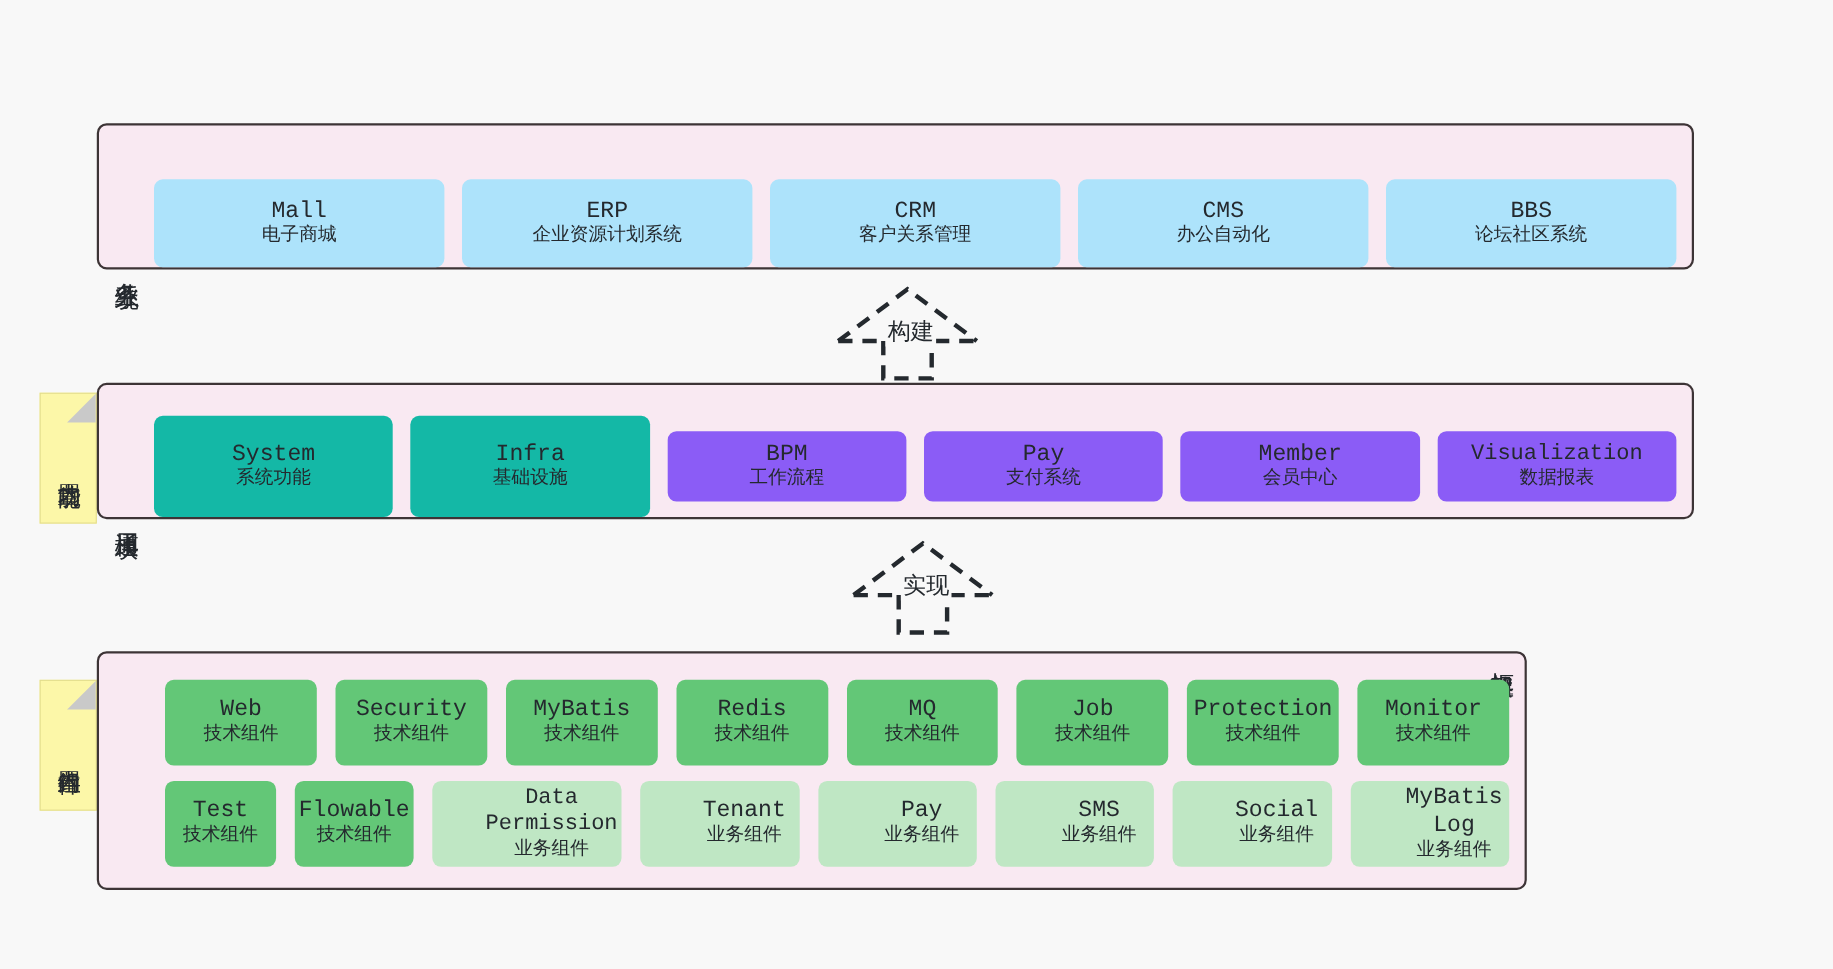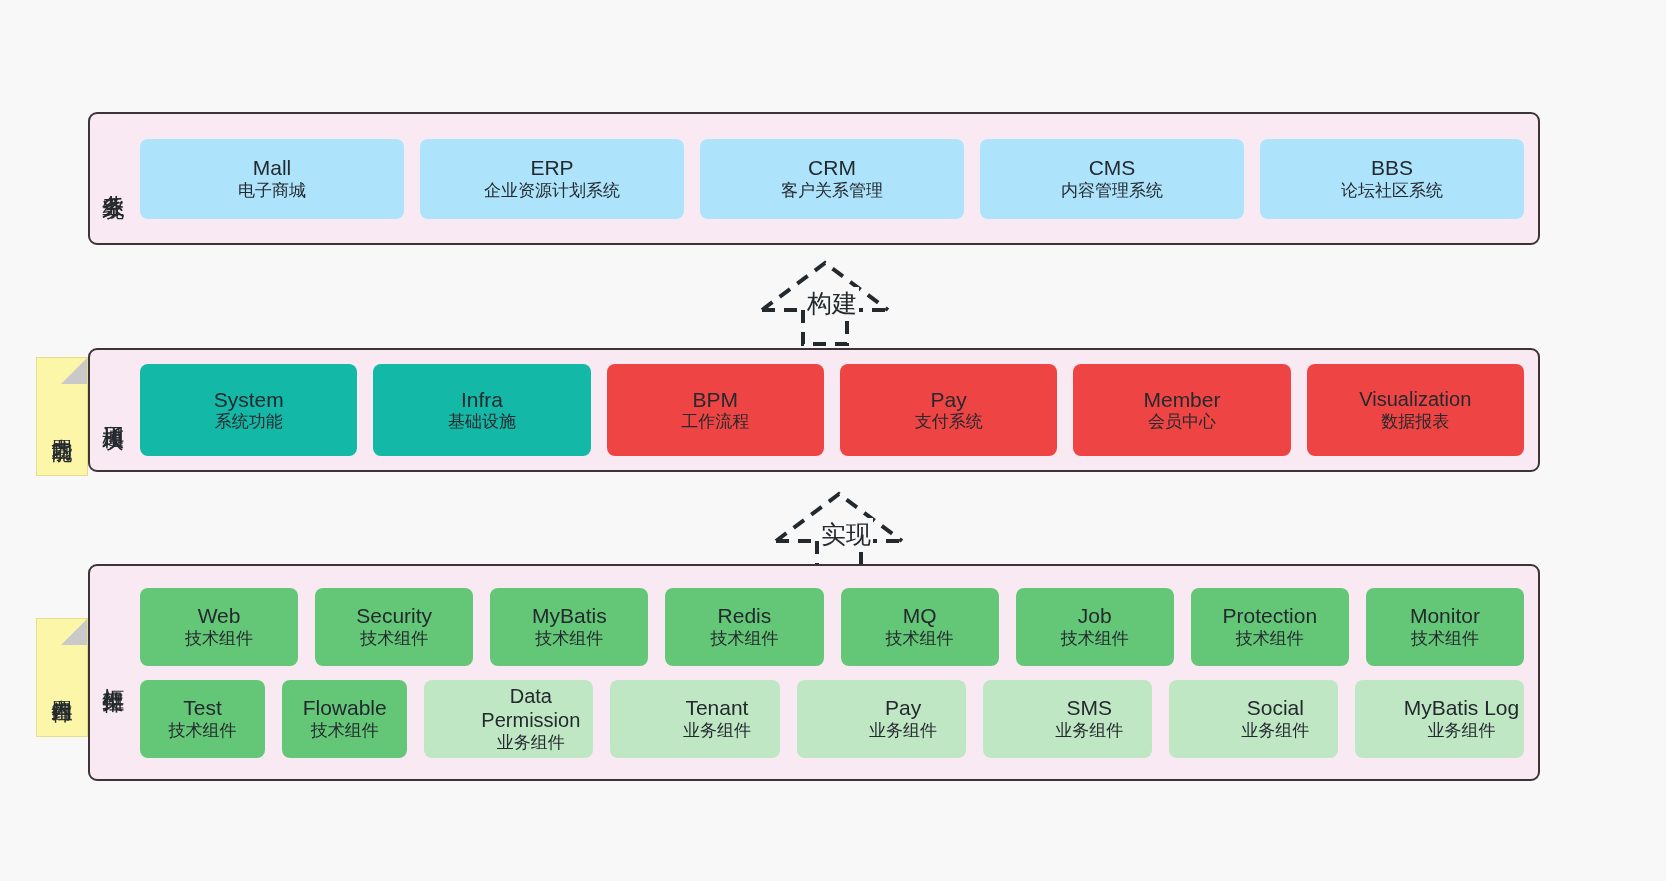--- a/index.html
+++ b/index.html
@@ -11,21 +11,22 @@
   }
   #stage { position: relative; width: 1666px; height: 881px; }
 
   
   .layer {
     position: absolute;
     background: #f9e9f2;
     border: 2px solid #3d3436;
     border-radius: 9px;
     display: flex;
-    align-items: center;
+    align-items: flex-end;
+    font-family: Liberation Mono, monospace;
   }
   .layer-title {
     flex: 0 0 auto;
     width: 46px;
     display: flex;
     align-items: center;
     justify-content: center;
     font-size: 22px;
     color: #24292e;
     letter-spacing: 1px;
@@ -61,21 +62,21 @@
     color: #24292e;
     line-height: 1.22;
     padding: 6px 4px;
   }
   .node .t-en { font-size: 21px; }
   .node .t-cn { font-size: 17px; }
   .node.compact .t-en { font-size: 20px; }
 
   .n-blue     { background: #ade3fb; height: 80px; }
   .n-red      { background: #14b8a6; height: 92px; }
-  .n-pink     { background: #ef4444; height: 92px; }
+  .n-pink     { background: #8b5cf6; height: 64px; }
   .n-green    { background: #63c777; height: 78px; }
   .n-lgreen   { background: #bfe7c4; height: 78px; padding-left: 48px; }
 
   
   .sticky {
     position: absolute;
     width: 52px;
     background: #fcf7a8;
     border: 1px solid #e3dd8c;
     display: flex;
@@ -97,21 +98,21 @@
     border-width: 0 0 26px 26px;
     border-style: solid;
     border-color: transparent transparent #c9c9c9 transparent;
   }
 
   
   .arrow { position: absolute; }
   .arrow svg { display: block; overflow: visible; }
   .arrow-label {
     position: absolute;
-    font-size: 25px;
+    font-size: 21px;
     color: #24292e;
     background: #f8f8f8;
     padding: 0 2px;
     white-space: nowrap;
     user-select: none;
   }
 </style>
 </head>
 <body>
 
@@ -127,21 +128,21 @@
         <div class="node n-blue">
           <div class="t-en">ERP</div>
           <div class="t-cn">企业资源计划系统</div>
         </div>
         <div class="node n-blue">
           <div class="t-en">CRM</div>
           <div class="t-cn">客户关系管理</div>
         </div>
         <div class="node n-blue">
           <div class="t-en">CMS</div>
-          <div class="t-cn">内容管理系统</div>
+          <div class="t-cn">办公自动化</div>
         </div>
         <div class="node n-blue">
           <div class="t-en">BBS</div>
           <div class="t-cn">论坛社区系统</div>
         </div>
       </div>
   </div>
 
   <div class="arrow" style="left:757px; top:258px;">
     <svg width="152" height="88" viewBox="0 0 152 88">
@@ -188,21 +189,21 @@
     <svg width="152" height="88" viewBox="0 0 152 88">
       <path d="M5 52 L68 5 L131 52" fill="none" stroke="#24292e" stroke-width="4" stroke-dasharray="13 9"></path>
       <path d="M5 52 L131 52" fill="none" stroke="#24292e" stroke-width="4" stroke-dasharray="13 9"></path>
       <path d="M46 52 L46 86 L90 86 L90 52" fill="none" stroke="#24292e" stroke-width="4" stroke-dasharray="13 9"></path>
     </svg>
     <span class="arrow-label" style="left:48px; top:29px;">实现</span>
   </div>
 
   <div class="sticky" style="left:36px; top:618px; height:119px;">内置组件</div>
 
-  <div class="layer" id="layer-framework" style="left:88px; top:564px; width:1452px; height:217px;">
+  <div class="layer" id="layer-framework" style="left:88px; top:592px; width:1300px; height:217px;flex-direction:column;">
     <div class="layer-title">框架组件</div>
     <div class="layer-body two-rows">
       <div class="comp-row" id="framework-row1">
           <div class="node n-green">
             <div class="t-en">Web</div>
             <div class="t-cn">技术组件</div>
           </div>
           <div class="node n-green">
             <div class="t-en">Security</div>
             <div class="t-cn">技术组件</div>

